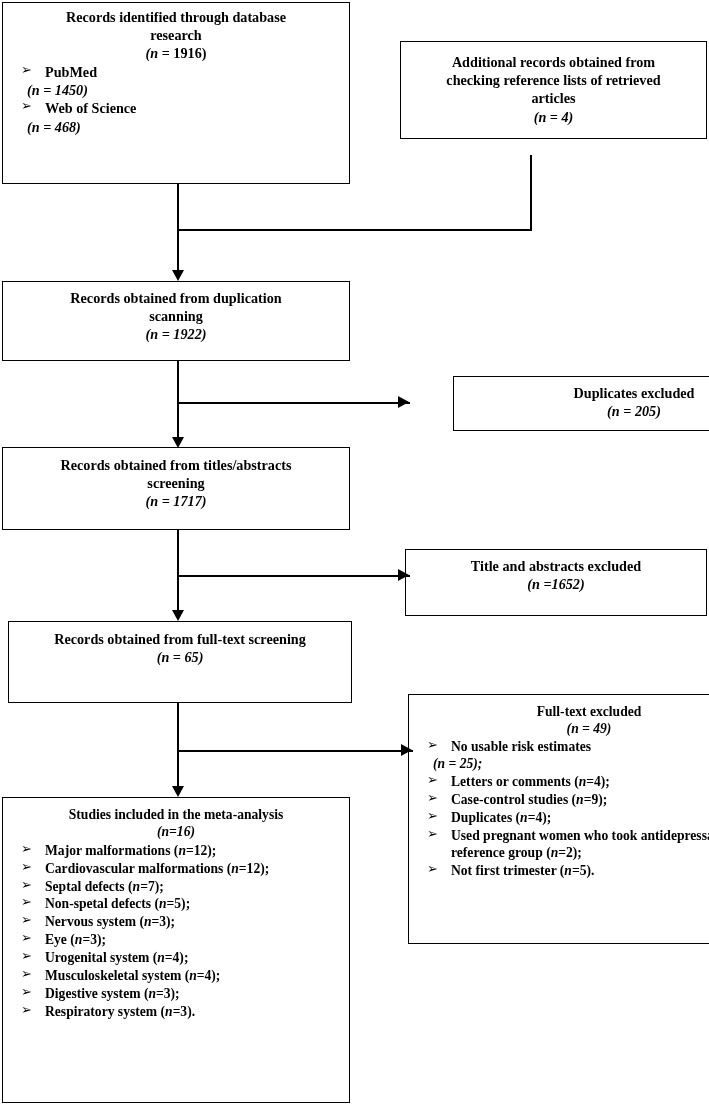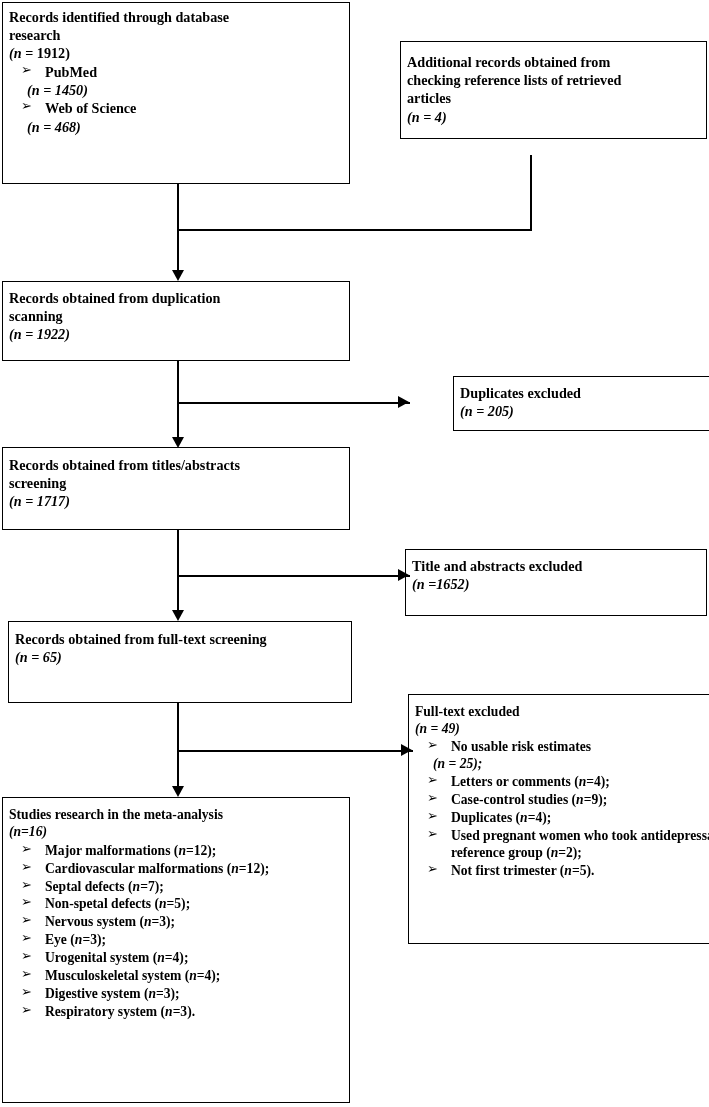--- a/index.html
+++ b/index.html
@@ -21,21 +21,21 @@
   .box {
     position: absolute;
     box-sizing: border-box;
     border: 1.6px solid #000;
     background: #fff;
     font-weight: bold;
     font-size: 14.2px;
     line-height: 1.28;
   }
   .box .center {
-    text-align: left;
+    text-align: center;
   }
   .box .pad {
     padding: 5px 6px 4px 6px;
   }
 
   
   ul.blist {
     list-style: none;
     margin: 0;
     padding: 0;
@@ -88,21 +88,21 @@
 </head>
 <body>
 
 <div id="page">
 
   <div class="box" style="left:2px; top:2px; width:348px; height:182px;">
     <div class="pad">
       <div class="center">Records identified through database</div>
       <div class="center">research</div>
       <div class="center">
-        <span class="it">(</span><span class="it">n</span> = <span>1912</span>)
+        <span class="it">(</span><span class="it">n</span> = <span>1916</span>)
       </div>
       <ul class="blist">
         <li>
           <span class="bul">➢</span>
           <span>PubMed</span>
           <span class="sub it">(<i>n</i> = 1450)</span>
         </li>
         <li>
           <span class="bul">➢</span>
           <span>Web of Science</span>
@@ -187,21 +187,21 @@
         <li>
           <span class="bul">➢</span>
           <span>Not first trimester (<i>n</i>=5).</span>
         </li>
       </ul>
     </div>
   </div>
 
   <div class="box" style="left:2px; top:797px; width:348px; height:306px; font-size:13.6px;">
     <div class="pad" style="padding-top:8px;">
-      <div class="center">Studies research in the meta-analysis</div>
+      <div class="center">Studies included in the meta-analysis</div>
       <div class="center it">(<i>n</i>=16)</div>
       <ul class="blist" style="margin-top:1px;">
         <li>
           <span class="bul">➢</span>
           <span>Major malformations (<i>n</i>=12);</span>
         </li>
         <li>
           <span class="bul">➢</span>
           <span>Cardiovascular malformations (<i>n</i>=12);</span>
         </li>

